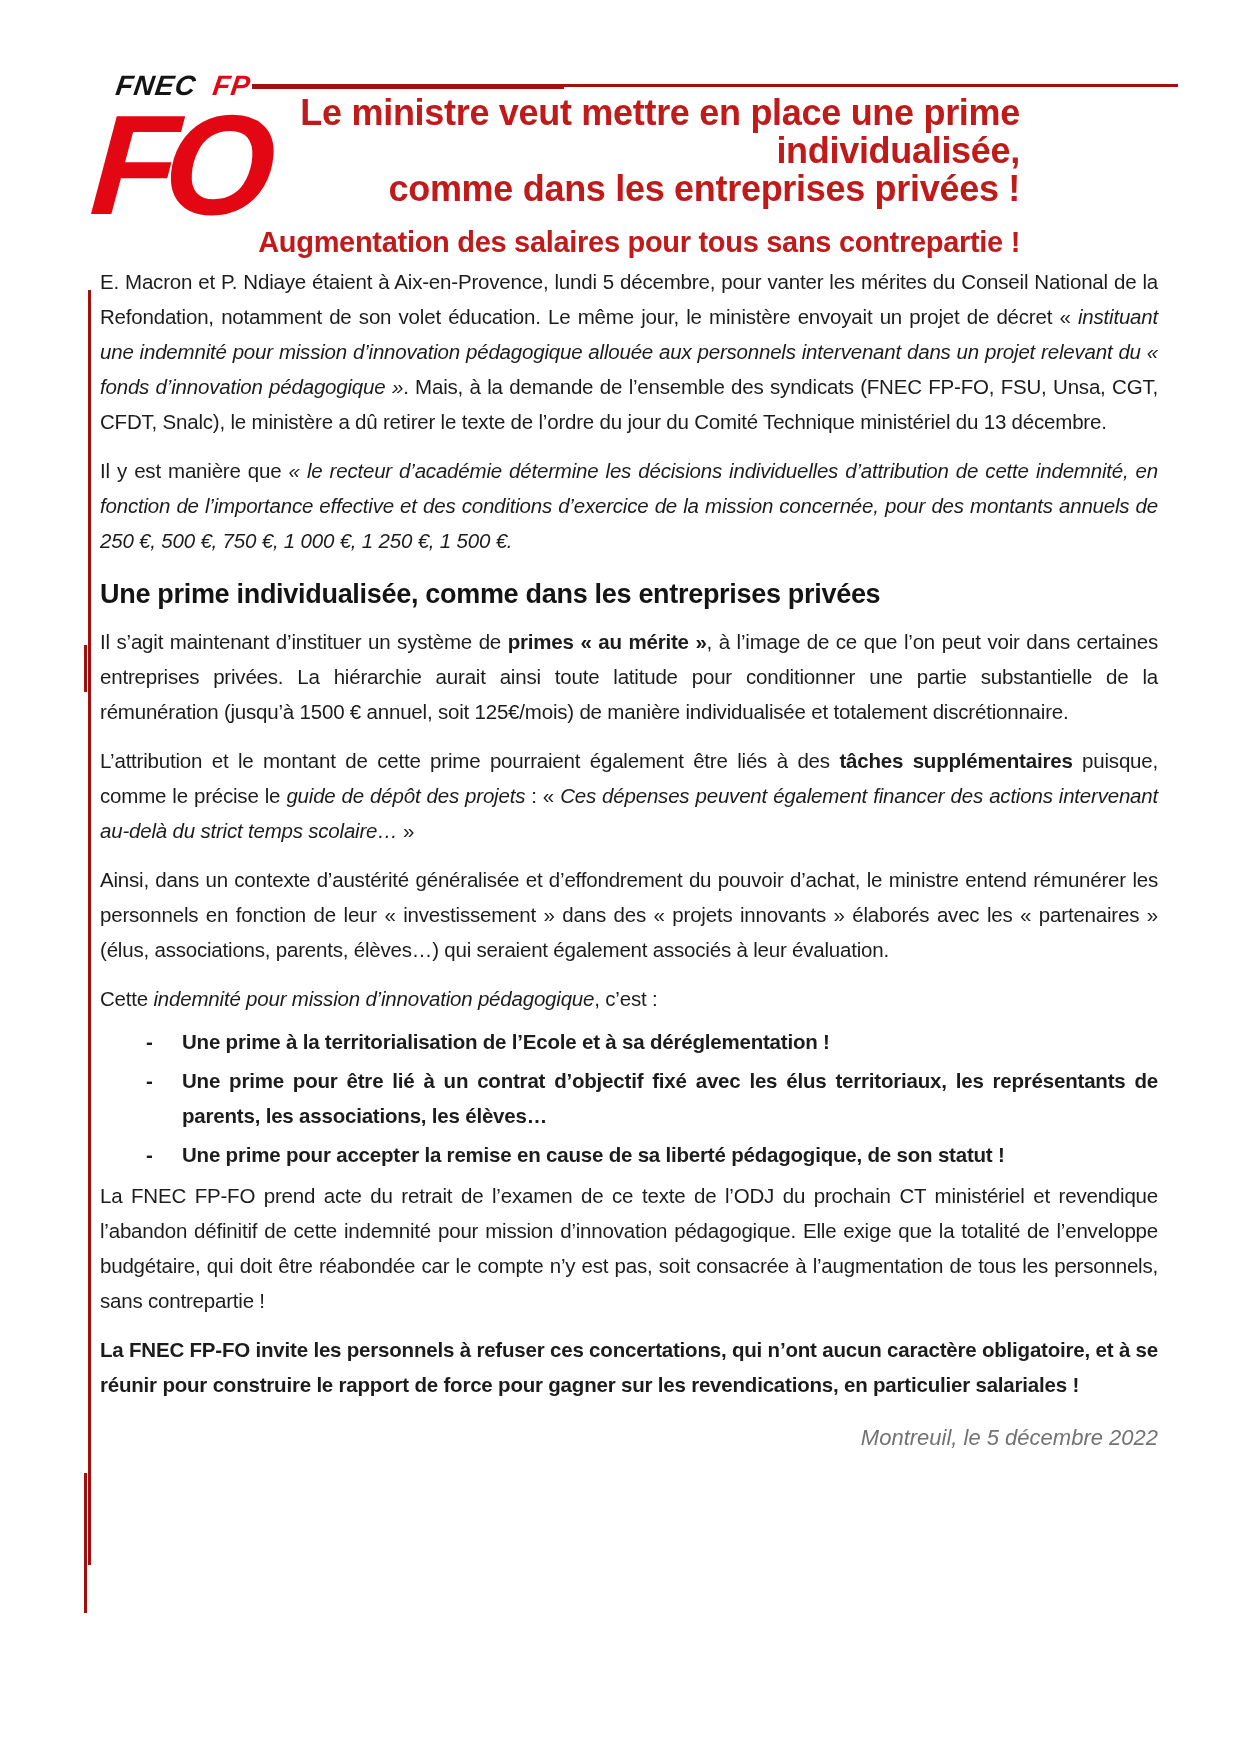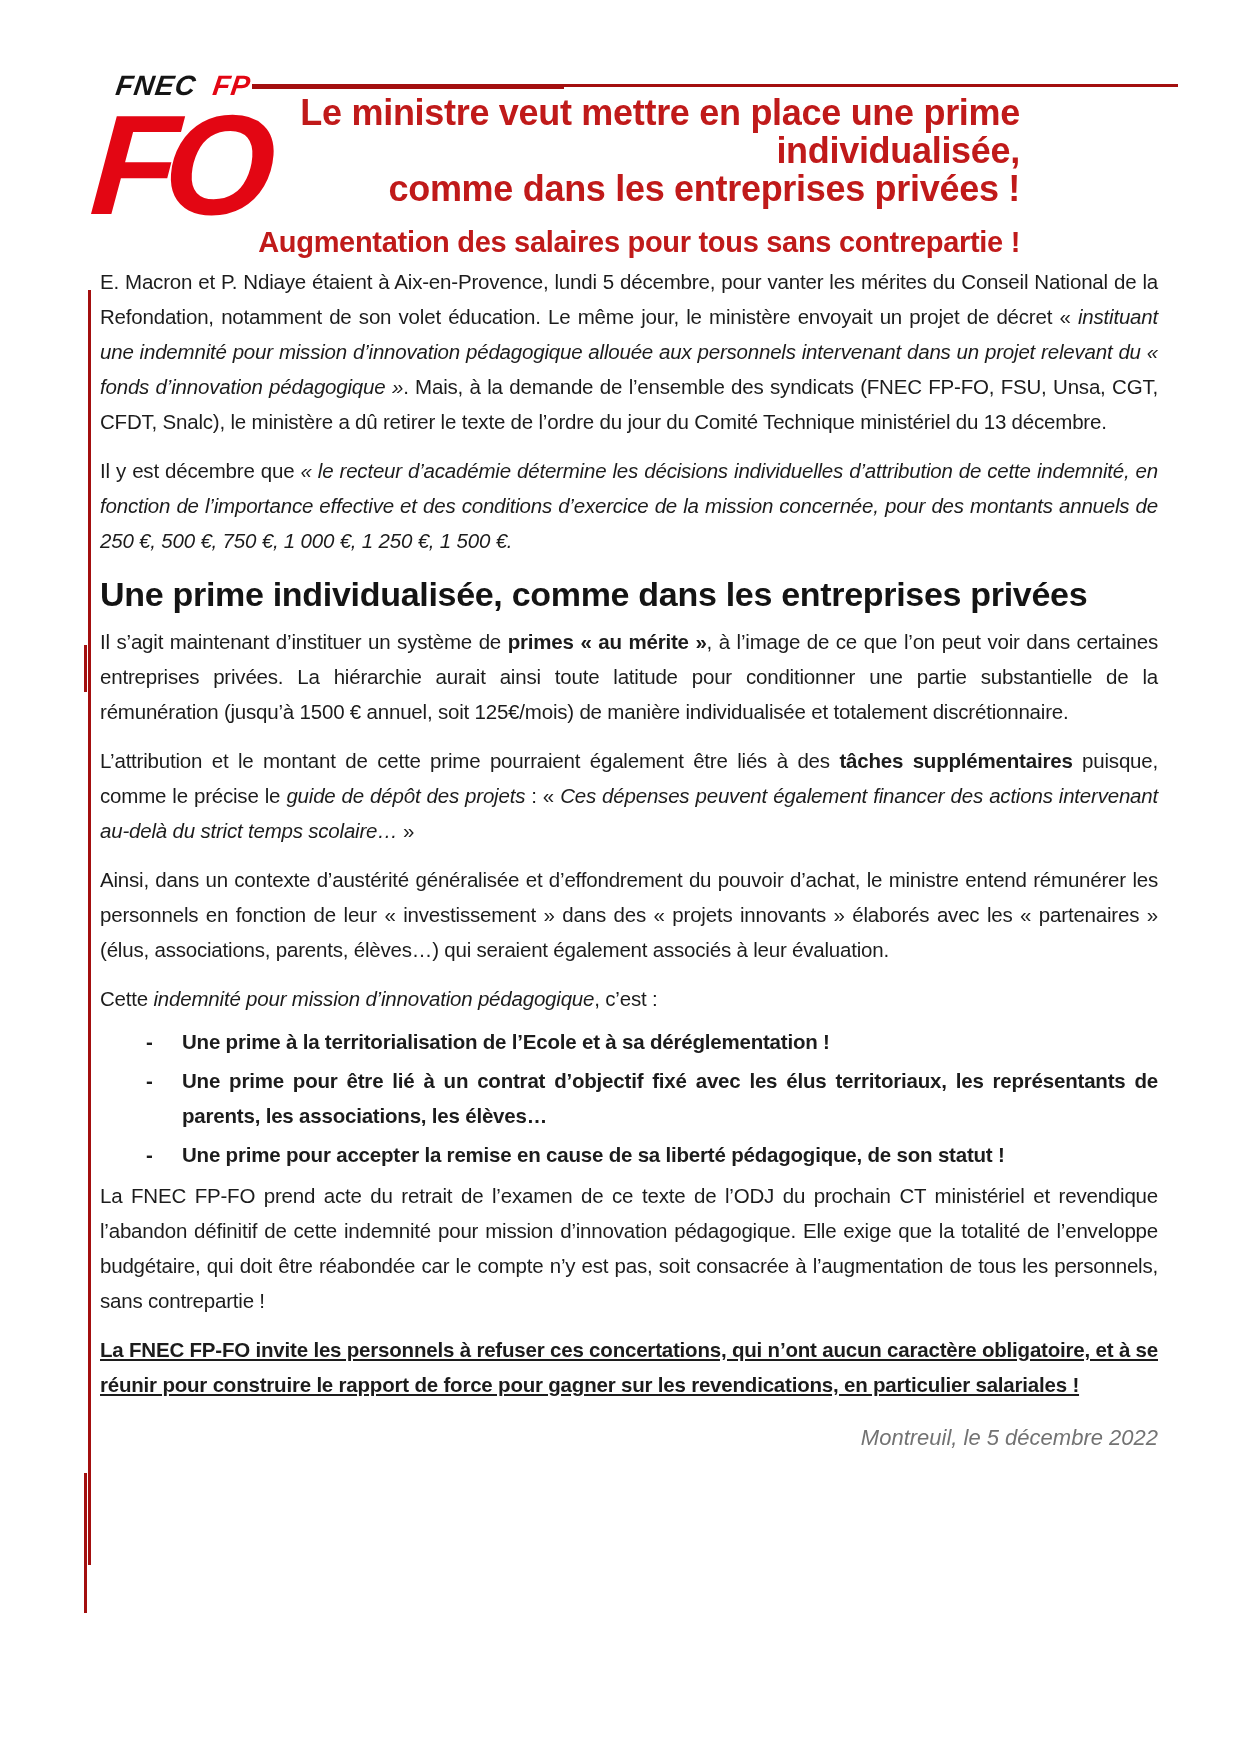--- a/index.html
+++ b/index.html
@@ -31,28 +31,28 @@
   .change-bar{position:absolute;left:88px;top:290px;width:3px;height:1275px;background:#a30f0f;}
   .change-bar-2{position:absolute;left:84px;top:645px;width:3px;height:47px;background:#a30f0f;}
   .change-bar-3{position:absolute;left:84px;top:1473px;width:3px;height:140px;background:#a30f0f;}
 
   
   .content{position:absolute;left:100px;top:264px;width:1058px;}
   .para{margin:0 0 14px;font-size:20.5px;line-height:35px;text-align:justify;letter-spacing:-0.2px;}
   .it{font-style:italic;}
   .b{font-weight:bold;}
   .lead{font-weight:normal;margin-bottom:8px;}
-  .sec-heading{font-size:34px;line-height:32px;font-weight:bold;color:#141414;
+  .sec-heading{font-size:27px;line-height:32px;font-weight:bold;color:#141414;
     letter-spacing:-0.3px;margin:20px 0 14px;}
   .bullets{margin:0 0 6px;}
   .bullet{display:flex;font-weight:bold;font-size:20.5px;line-height:35px;
     letter-spacing:-0.2px;margin:0 0 4px;}
   .bullet-dash{flex:0 0 36px;margin-left:46px;}
   .bullet-text{flex:1;text-align:justify;}
-  .p-bold{font-weight:bold;margin-bottom:0;text-decoration:underline;}
+  .p-bold{font-weight:bold;margin-bottom:0;}
   .dateline{margin-top:22px;text-align:right;font-style:italic;font-size:22px;line-height:28px;color:#737373;}
 </style>
 </head>
 <body>
 
 <div class="page">
 
   <div class="logo">
     <div class="logo-top">
       <span class="logo-fnec">FNEC</span>
@@ -70,21 +70,21 @@
   </div>
 
   <div class="change-bar"></div>
   <div class="change-bar-2"></div>
   <div class="change-bar-3"></div>
 
   <div class="content">
 
     <p class="para"><span>E. Macron et P. Ndiaye étaient à Aix-en-Provence, lundi 5 décembre, pour vanter les mérites du Conseil National de la Refondation, notamment de son volet éducation. Le même jour, le ministère envoyait un projet de décret « </span><span class="it">instituant une indemnité pour mission d’innovation pédagogique allouée aux personnels intervenant dans un projet relevant du « fonds d’innovation pédagogique »</span><span>. Mais, à la demande de l’ensemble des syndicats (FNEC FP-FO, FSU, Unsa, CGT, CFDT, Snalc), le ministère a dû retirer le texte de l’ordre du jour du Comité Technique ministériel du 13 décembre.</span></p>
 
-    <p class="para"><span>Il y est décembre que </span><span class="it">« le recteur d’académie détermine les décisions individuelles d’attribution de cette indemnité, en fonction de l’importance effective et des conditions d’exercice de la mission concernée, pour des montants annuels de 250 €, 500 €, 750 €, 1 000 €, 1 250 €, 1 500 €.</span></p>
+    <p class="para"><span>Il y est manière que </span><span class="it">« le recteur d’académie détermine les décisions individuelles d’attribution de cette indemnité, en fonction de l’importance effective et des conditions d’exercice de la mission concernée, pour des montants annuels de 250 €, 500 €, 750 €, 1 000 €, 1 250 €, 1 500 €.</span></p>
 
 
     <div class="sec-heading">Une prime individualisée, comme dans les entreprises privées</div>
 
     <p class="para"><span>Il s’agit maintenant d’instituer un système de </span><span class="b">primes « au mérite »</span><span>, à l’image de ce que l’on peut voir dans certaines entreprises privées. La hiérarchie aurait ainsi toute latitude pour conditionner une partie substantielle de la rémunération (jusqu’à 1500 € annuel, soit 125€/mois) de manière individualisée et totalement discrétionnaire.</span></p>
 
     <p class="para"><span>L’attribution et le montant de cette prime pourraient également être liés à des </span><span class="b">tâches supplémentaires</span><span> puisque, comme le précise le </span><span class="it">guide de dépôt des projets</span><span> : « </span><span class="it">Ces dépenses peuvent également financer des actions intervenant au-delà du strict temps scolaire…</span><span> »</span></p>
 
     <p class="para">Ainsi, dans un contexte d’austérité généralisée et d’effondrement du pouvoir d’achat, le ministre entend rémunérer les personnels en fonction de leur « investissement » dans des « projets innovants » élaborés avec les « partenaires » (élus, associations, parents, élèves…) qui seraient également associés à leur évaluation.</p>
 

